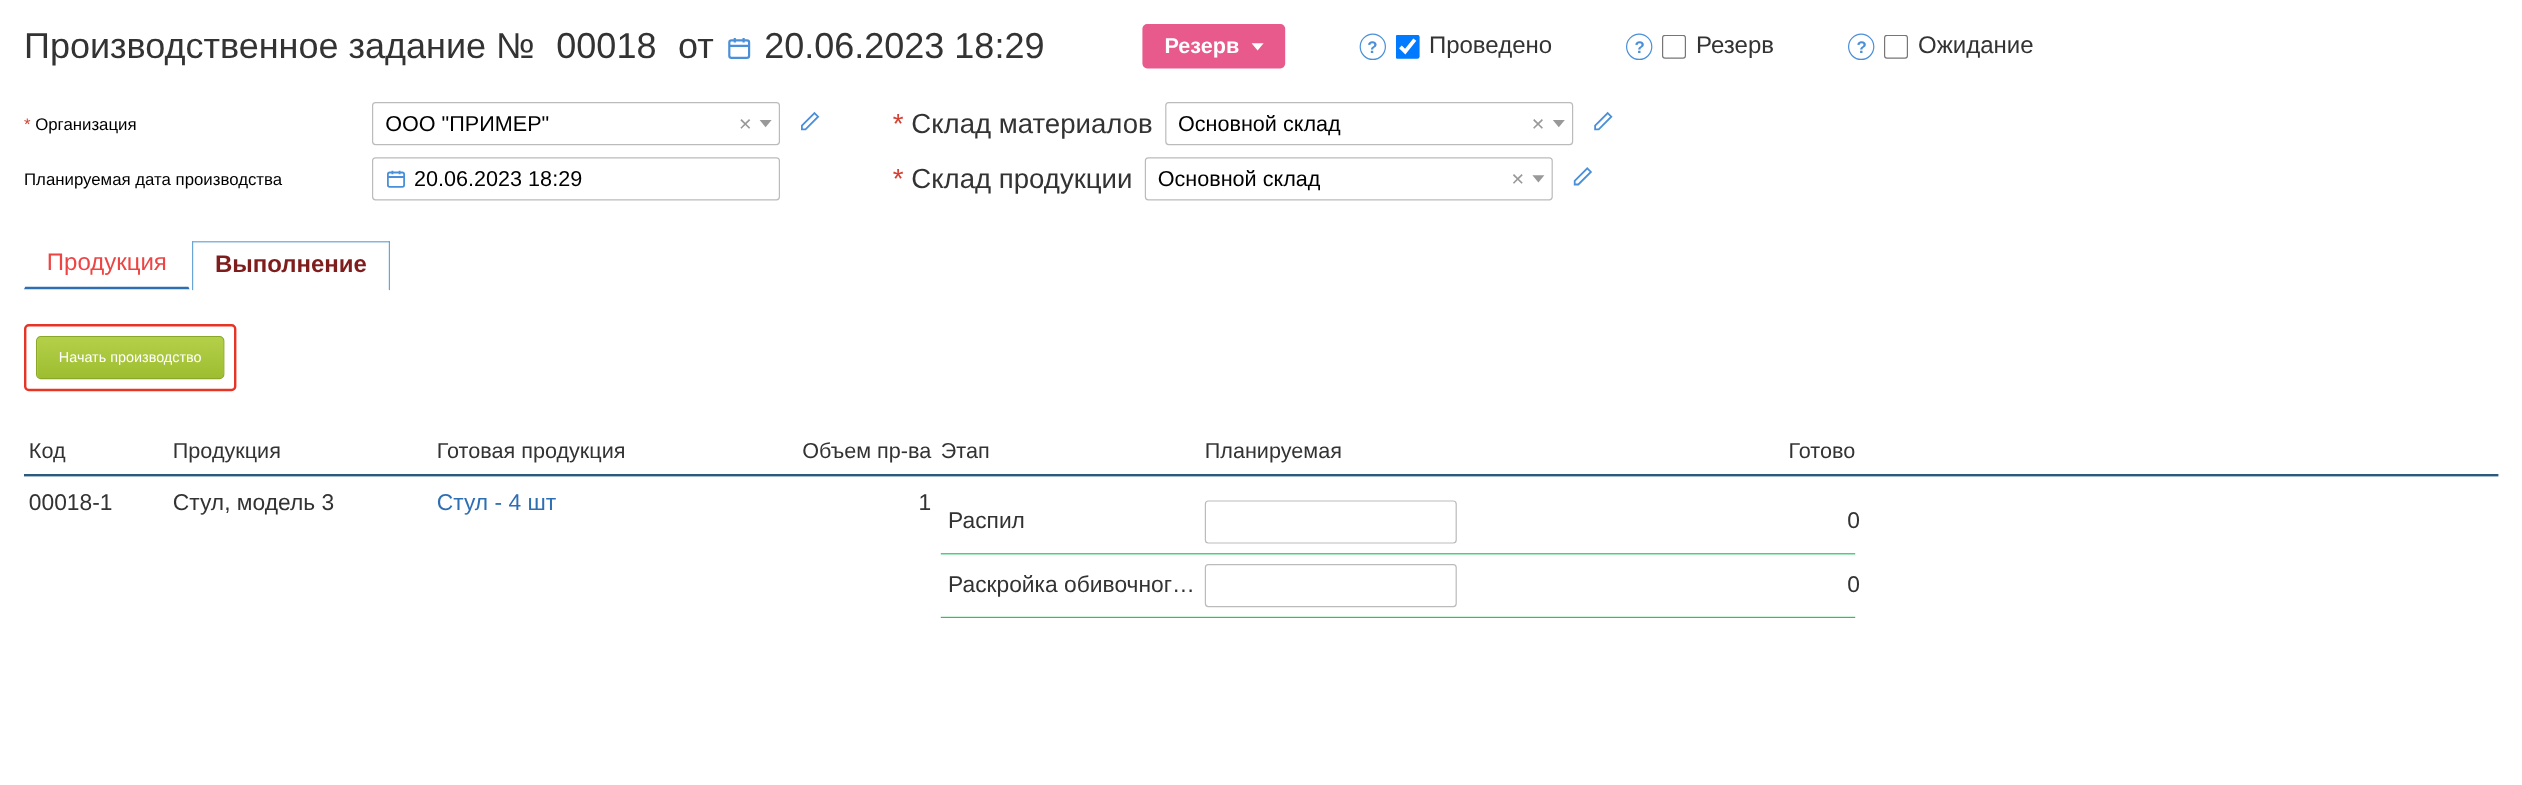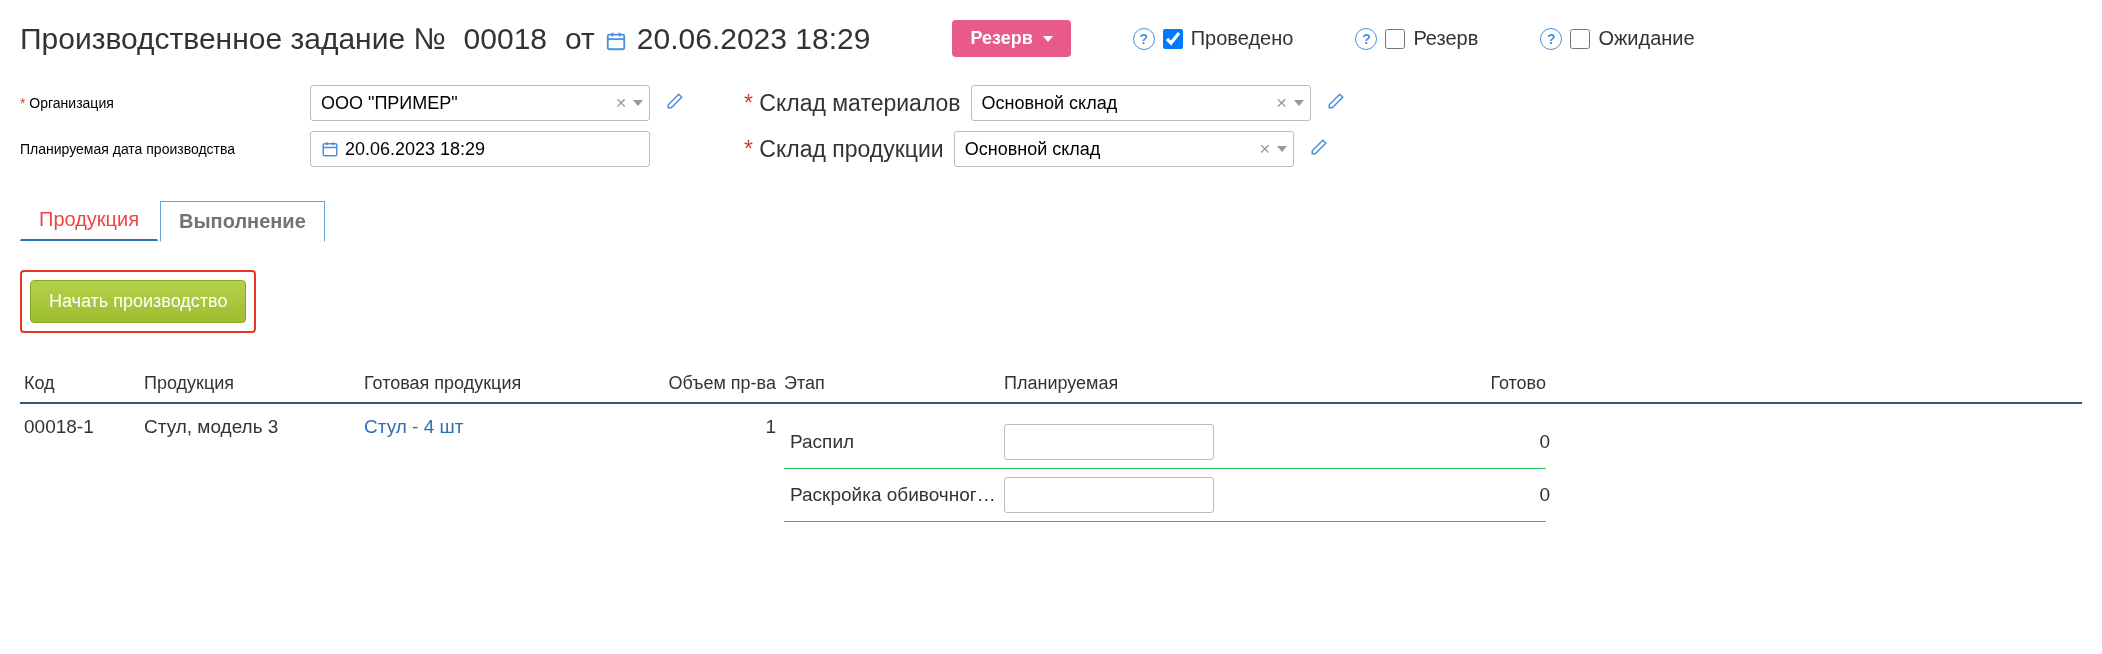--- a/index.html
+++ b/index.html
@@ -176,21 +176,21 @@
     .tab {
       padding: 8px 18px;
       font-size: 20px;
       color: #ef4444;
       cursor: pointer;
       border: 1px solid transparent;
       border-bottom: 2px solid #2e6fb4;
       margin-right: 2px;
     }
     .tab.active {
-      color: #737373;
+      color: #7f1d1d;
       font-weight: 700;
       border: 1px solid #6aa5d4;
       border-bottom: 1px solid #fff;
       background: #fff;
       position: relative;
       top: 1px;
     }
     .tab-content {
       padding-top: 28px;
     }
@@ -198,21 +198,21 @@
       display: inline-block;
       border: 2.5px solid #e63426;
       border-radius: 4px;
       padding: 8px;
     }
     .btn-start {
       background: linear-gradient(#b4d04a, #9ebd2f);
       border: 1px solid #8aa828;
       border-radius: 4px;
       color: #fff;
-      font-size: 18px;
+      font-size: 12px;
       font-weight: 400;
       padding: 10px 18px;
       cursor: pointer;
     }
     .grid {
       margin-top: 40px;
       width: 100%;
     }
     .grid-header {
       display: grid;

